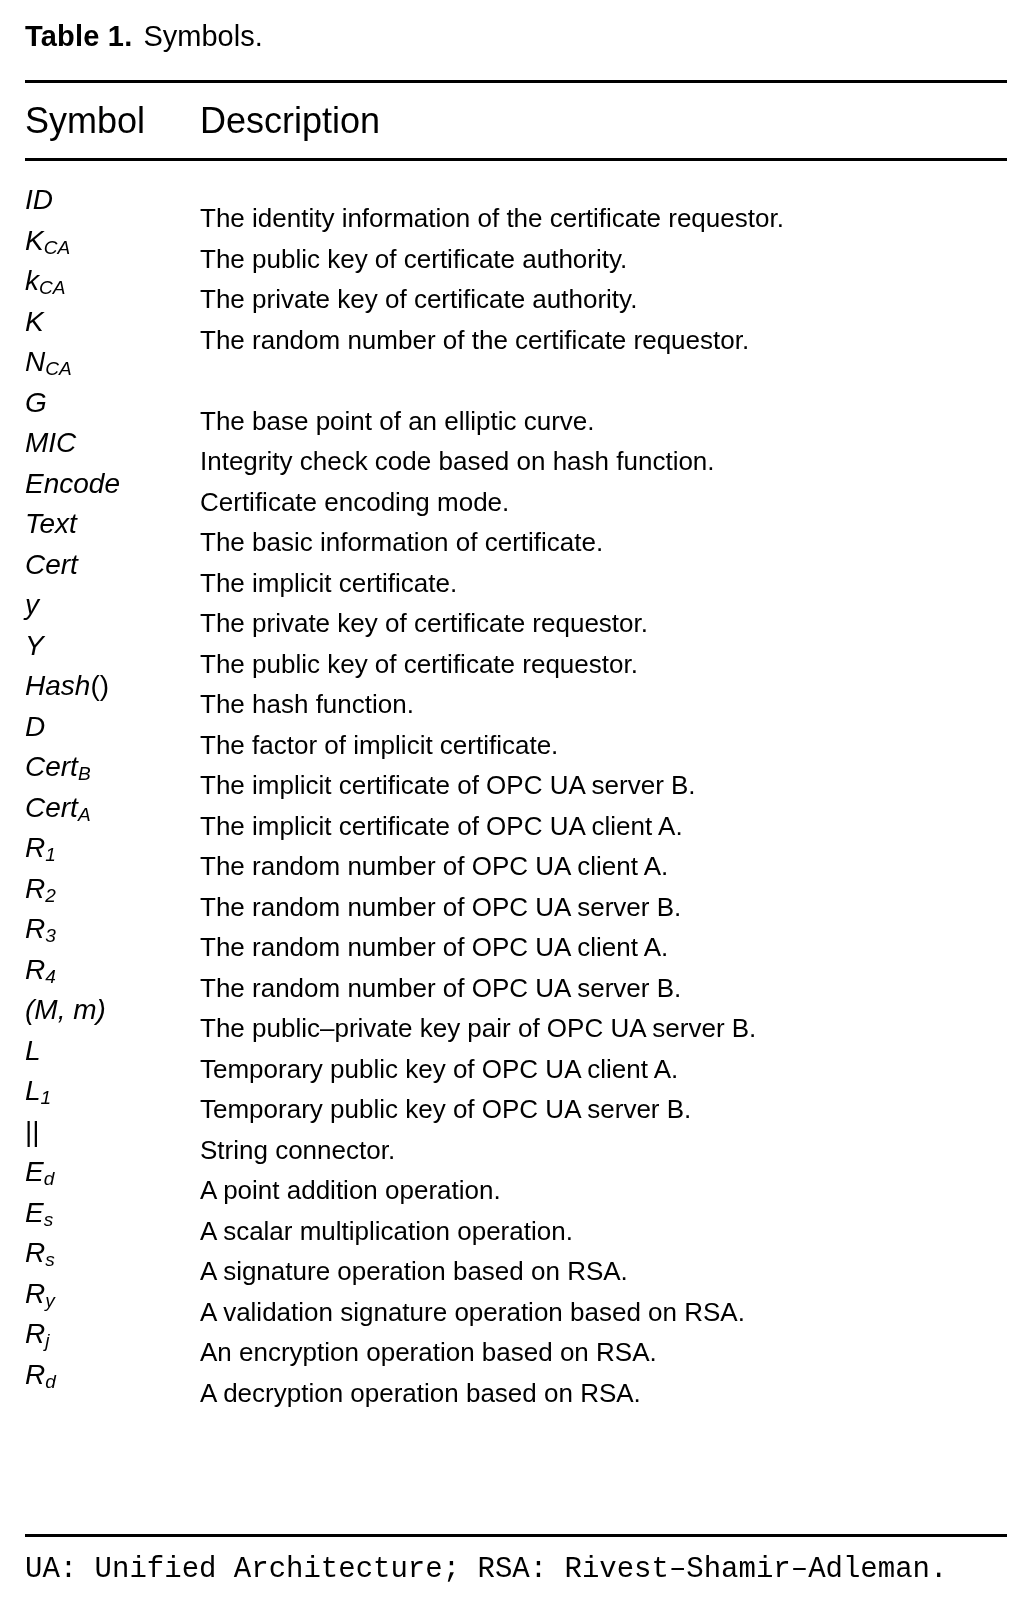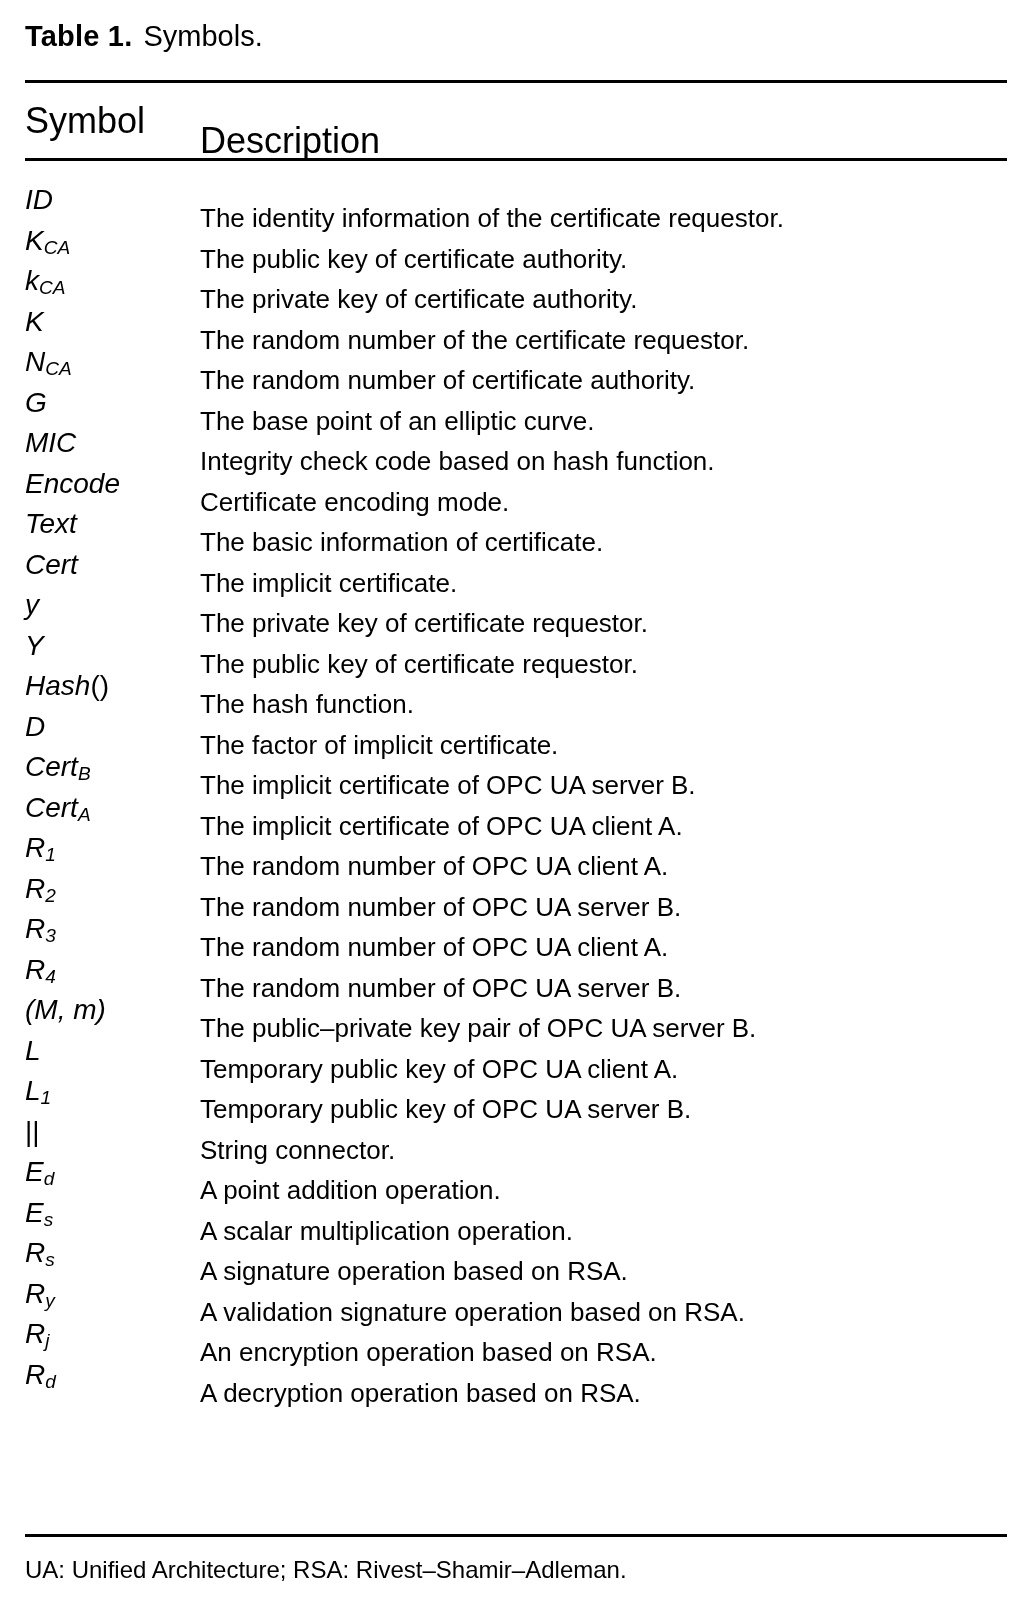--- a/index.html
+++ b/index.html
@@ -54,21 +54,21 @@
 
   
   .col-head {
     position: absolute;
     top: 104px;
     font-size: 36px;
     line-height: 34px;
     white-space: nowrap;
   }
   .col-head.sym  { left: 25px; }
-  .col-head.desc { left: 200px; margin-top: 20px; }
+  .col-head.desc { left: 200px; }
 
   
   .rows {
     position: absolute;
     left: 0;
     top: 180px;
     width: 1033px;
   }
   .row {
     position: relative;
@@ -102,23 +102,24 @@
     font-size: 26px;
     line-height: 40.5px;
     white-space: nowrap;
   }
 
   
   .footnote {
     position: absolute;
     left: 25px;
     top: 1554px;
-    font-size: 24px;
+    font-size: 29px;
     line-height: 32px;
     white-space: nowrap;
+    font-family: Liberation Mono, monospace;
   }
 </style>
 </head>
 <body>
 
 <div class="table-wrap">
 
   <div class="caption">
     <span class="cap-label">Table 1.</span><span class="cap-text">Symbols.</span>
   </div>
@@ -142,21 +143,20 @@
       <div class="row">
         <div class="cell-symbol"><span>k</span><sub>CA</sub></div>
         <div class="cell-desc">The private key of certificate authority.</div>
       </div>
       <div class="row">
         <div class="cell-symbol"><span>K</span></div>
         <div class="cell-desc">The random number of the certificate requestor.</div>
       </div>
       <div class="row">
         <div class="cell-symbol"><span>N</span><sub>CA</sub></div>
-        <div class="cell-desc">The random number of certificate authority.</div>
       </div>
       <div class="row">
         <div class="cell-symbol"><span>G</span></div>
         <div class="cell-desc">The base point of an elliptic curve.</div>
       </div>
       <div class="row">
         <div class="cell-symbol"><span>MIC</span></div>
         <div class="cell-desc">Integrity check code based on hash function.</div>
       </div>
       <div class="row">

